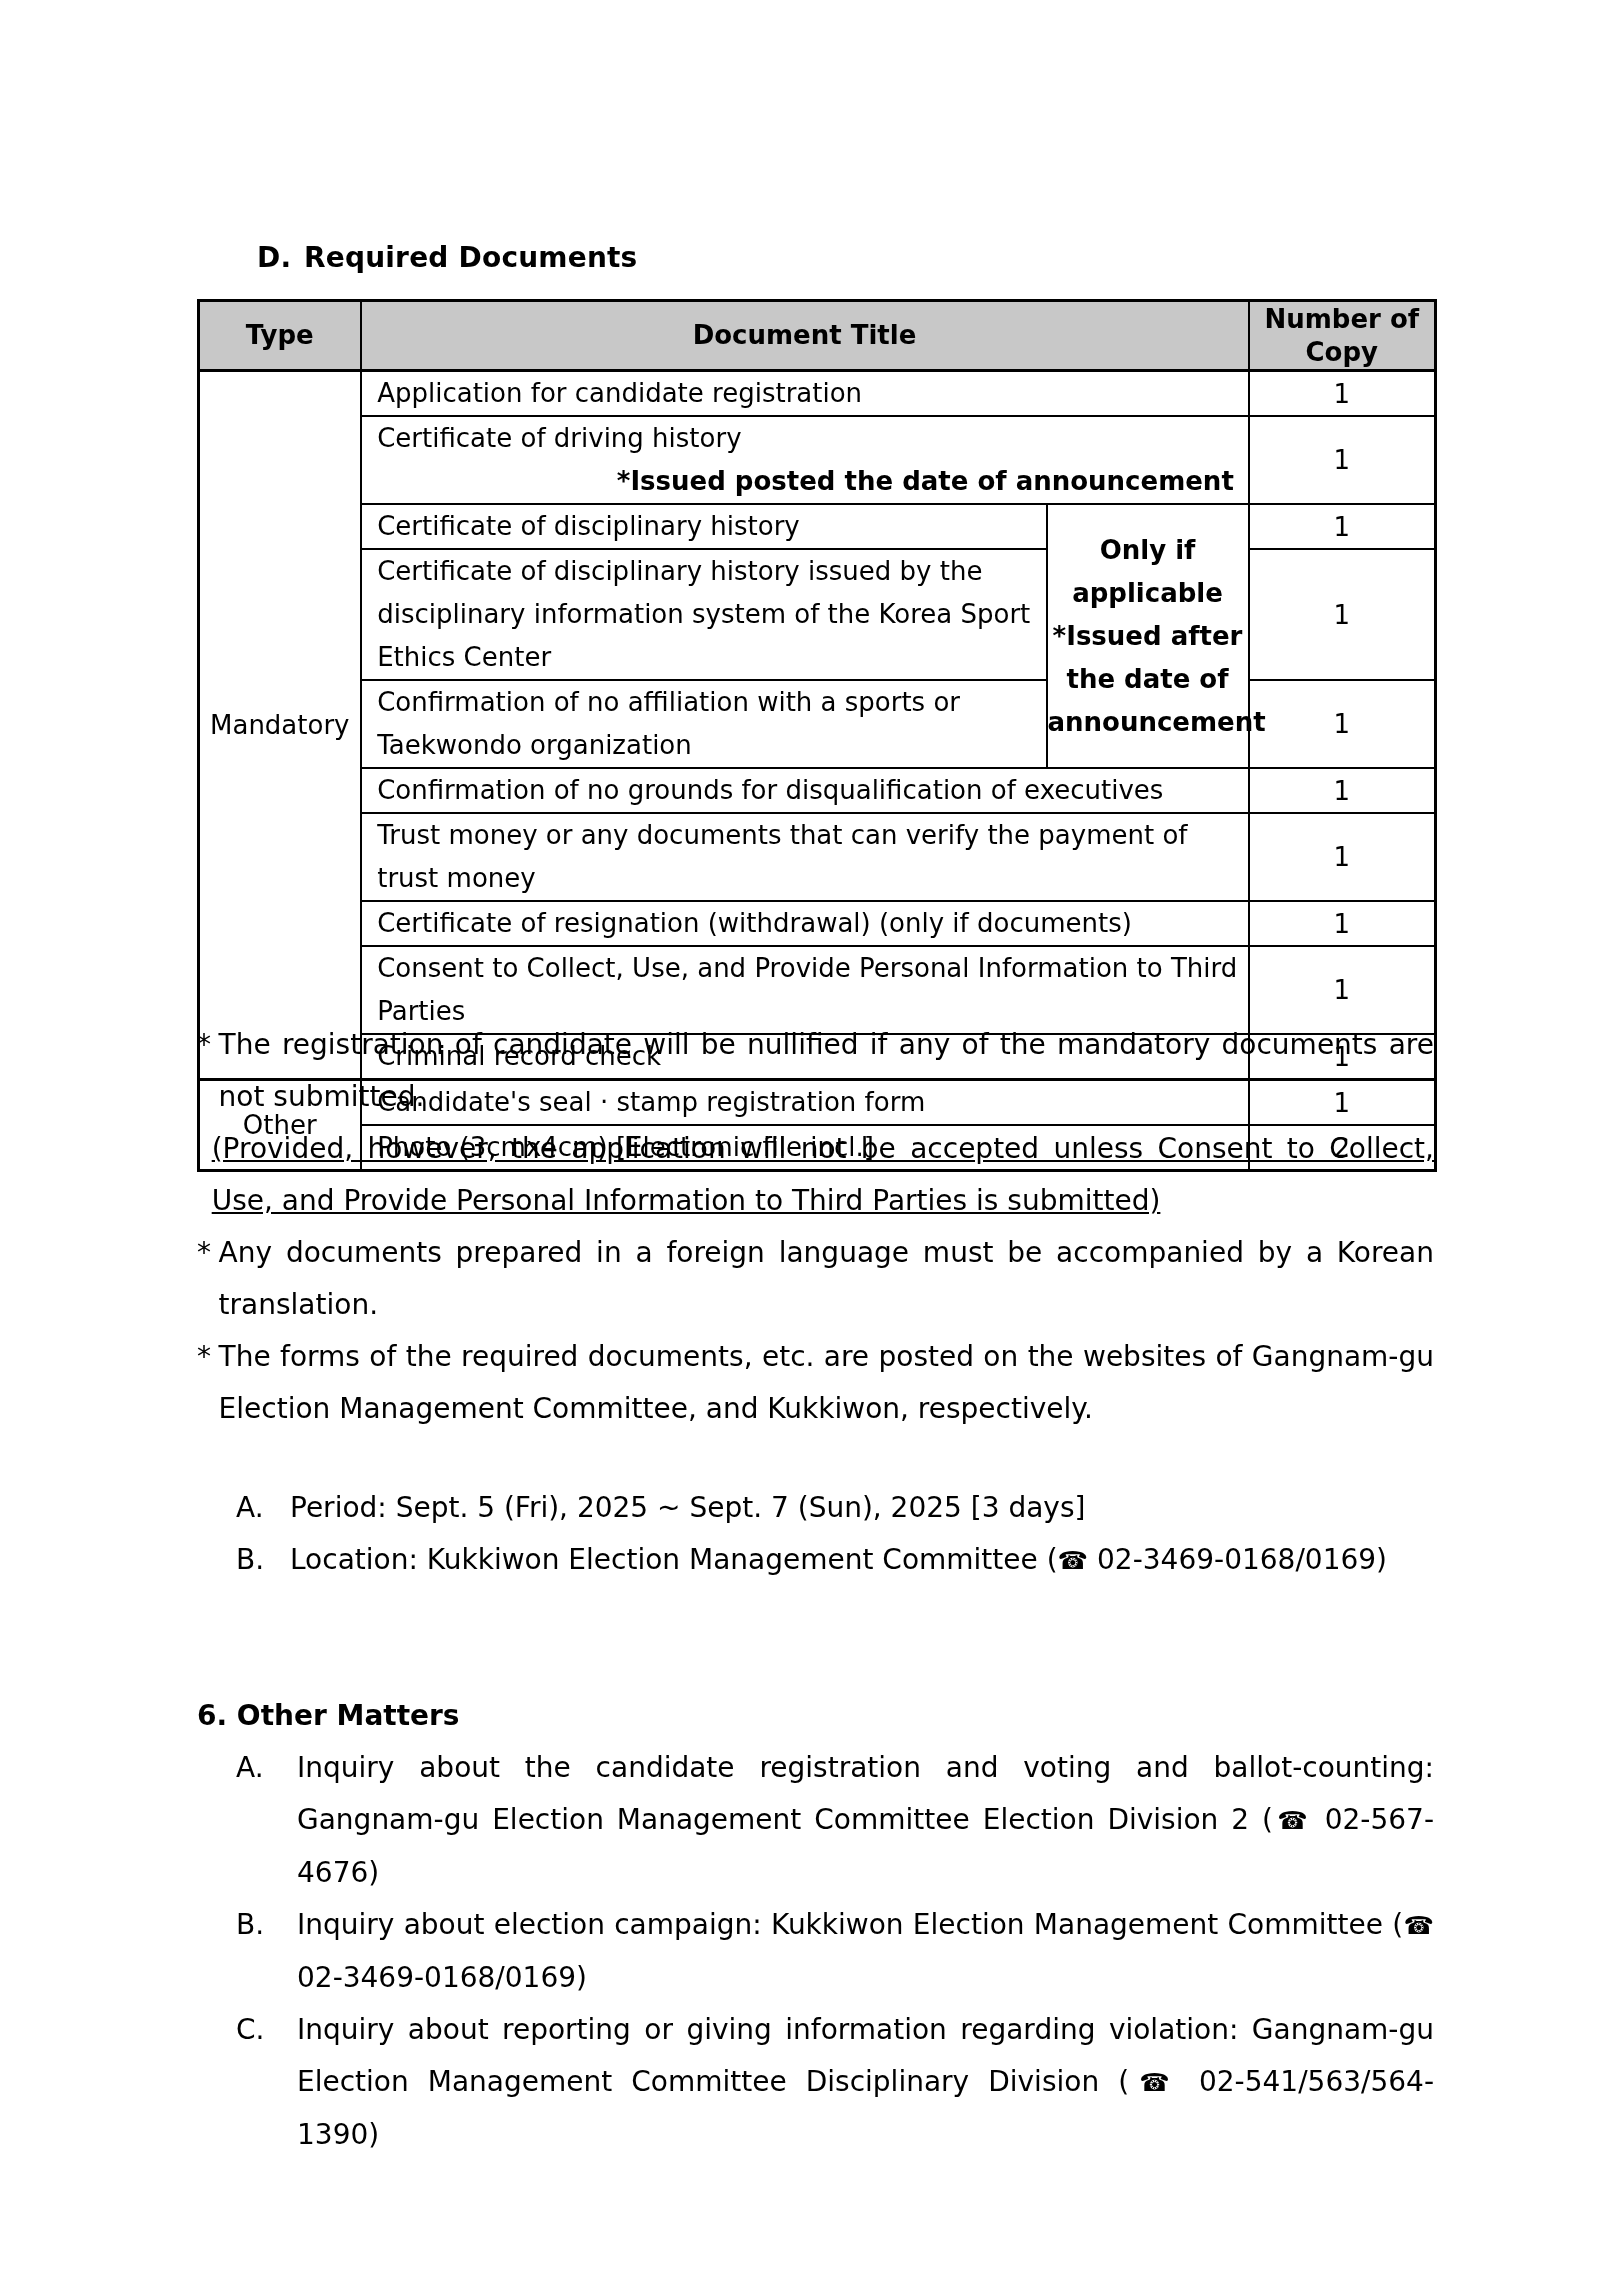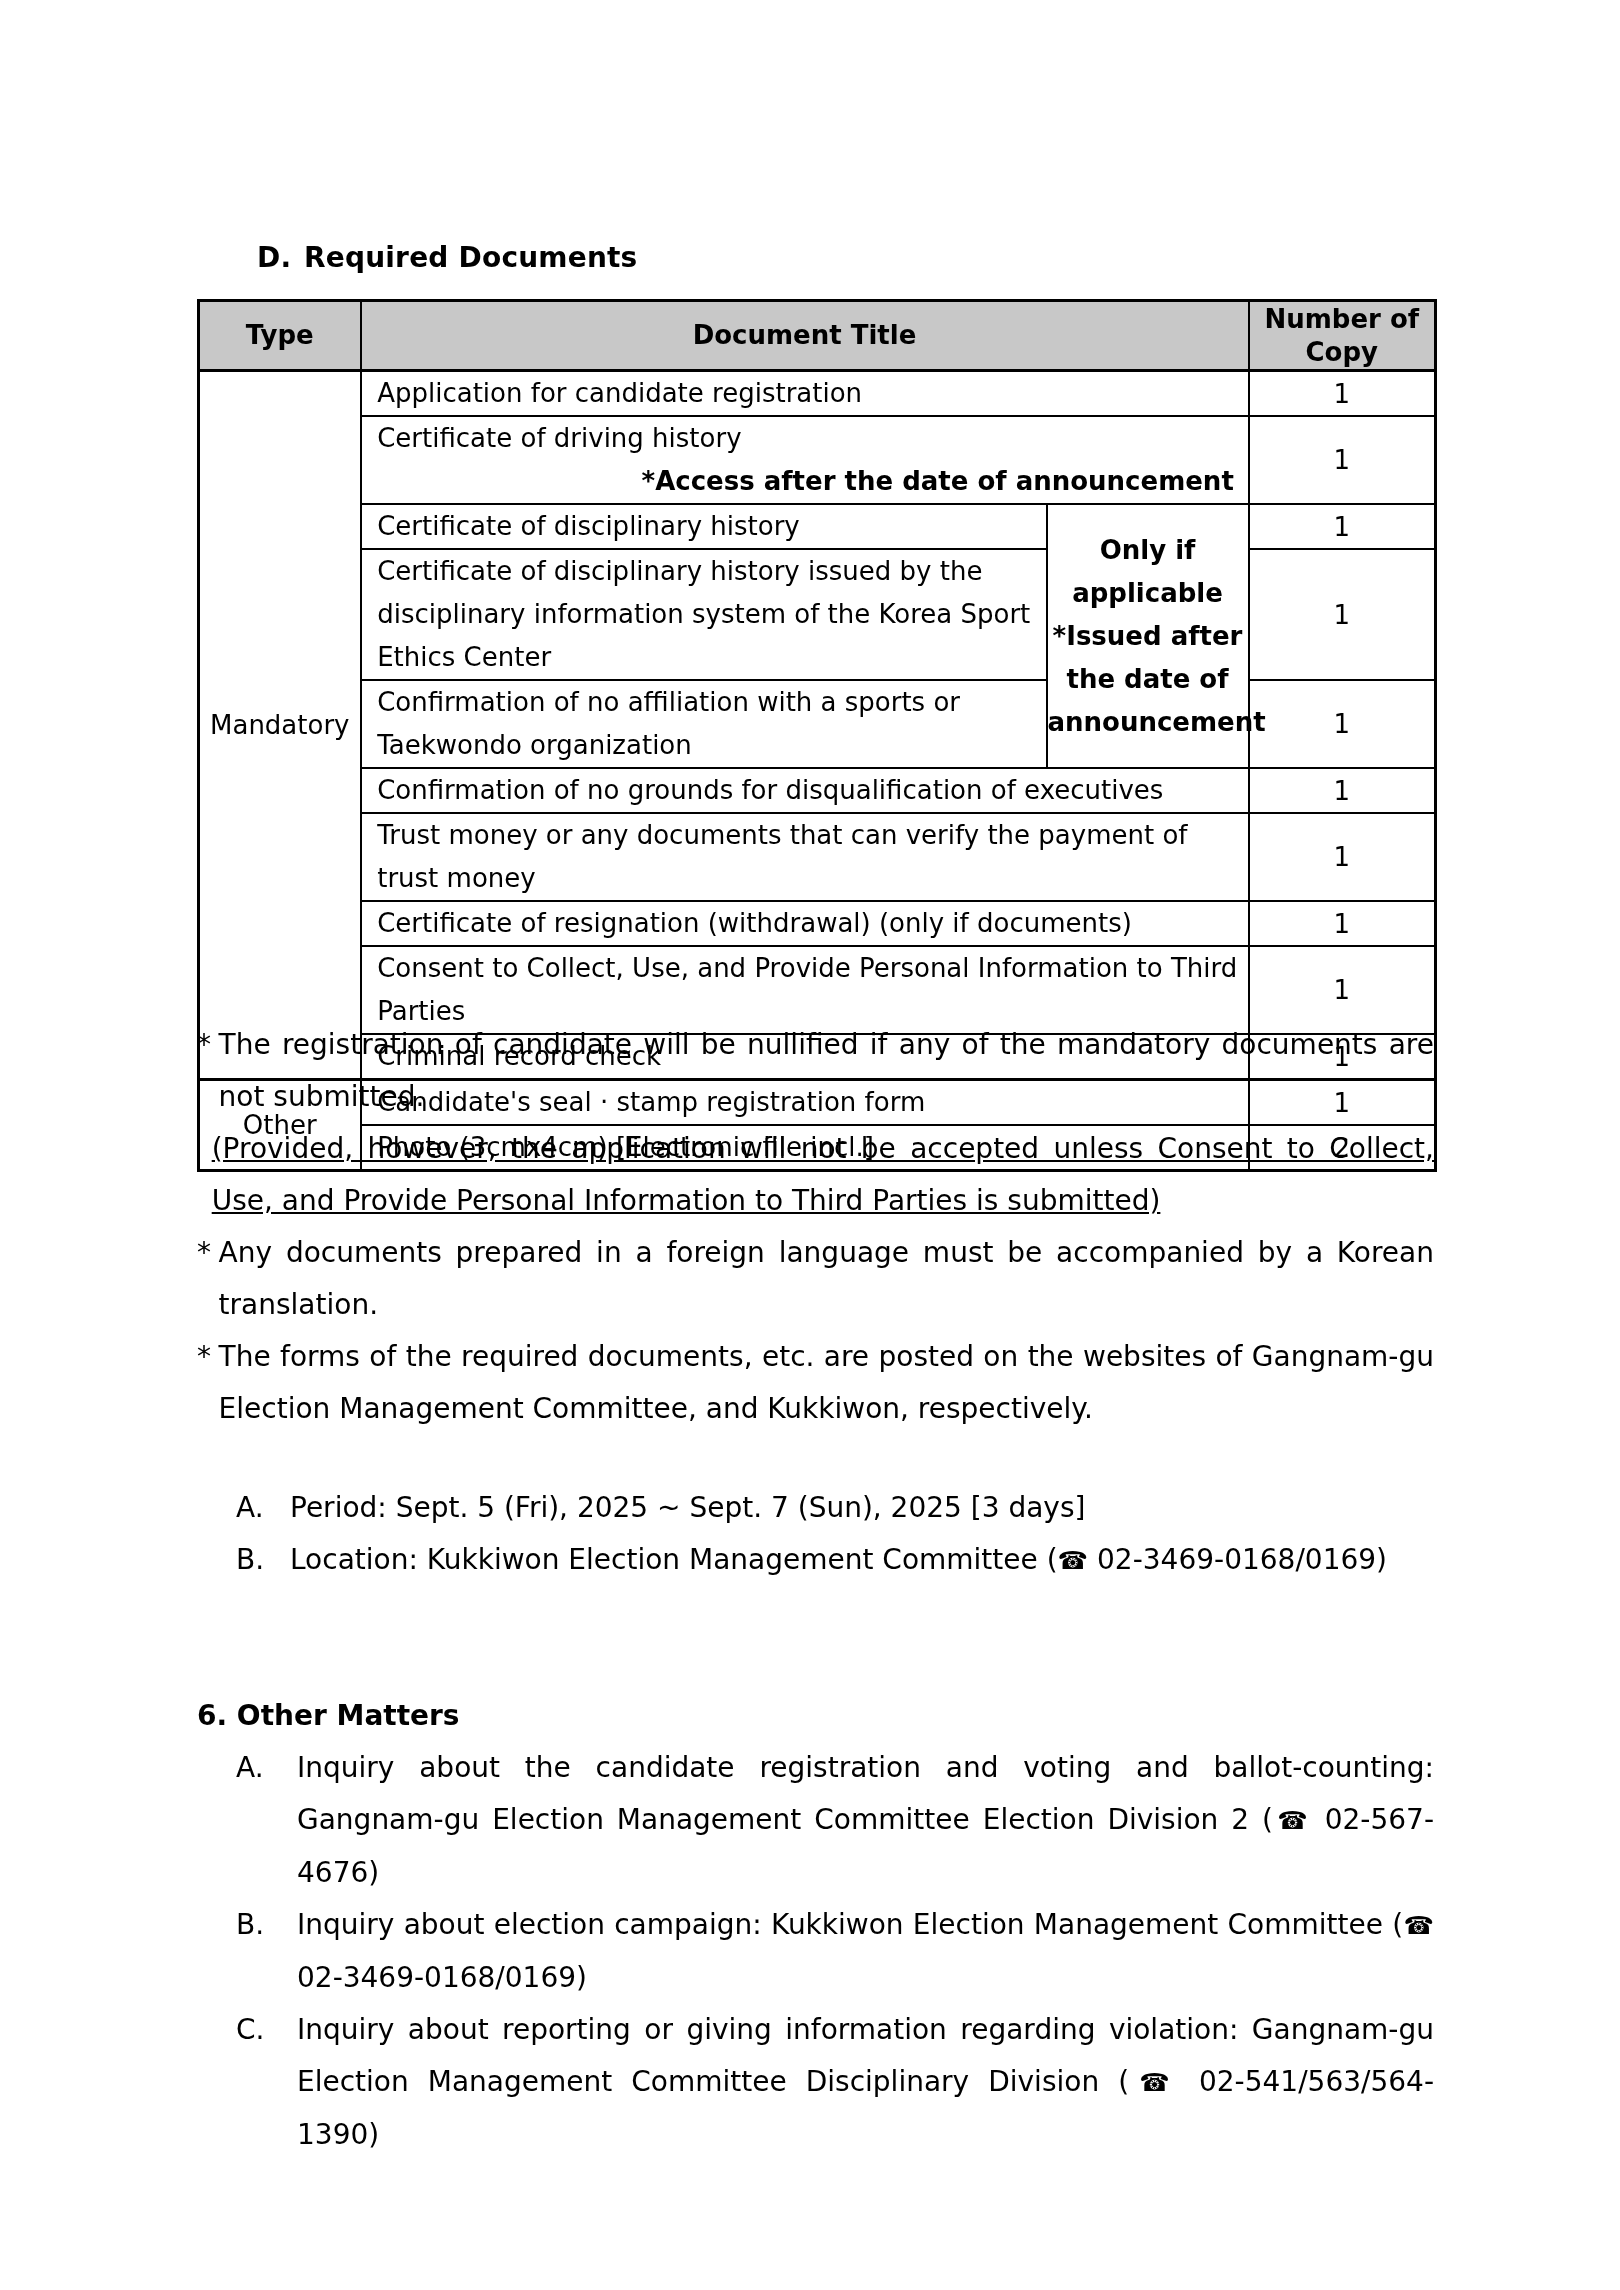--- a/index.html
+++ b/index.html
@@ -72,21 +72,21 @@
   </thead>
   <tbody>
     <tr class="r1">
       <td class="type" rowspan="10">Mandatory</td>
       <td class="title" colspan="2">Application for candidate registration</td>
       <td class="num">1</td>
     </tr>
     <tr class="r2">
       <td class="title" colspan="2">
         <span style="display:block">Certificate of driving history</span>
-        <span class="driving-note">*Access after the date of announcement</span>
+        <span class="driving-note">*Issued posted the date of announcement</span>
       </td>
       <td class="num">1</td>
     </tr>
     <tr class="r3">
       <td class="title">Certificate of disciplinary history</td>
       <td class="appl" rowspan="3">
         <div>Only if</div>
         <div>applicable</div>
         <div>*Issued after</div>
         <div>the date of</div>

